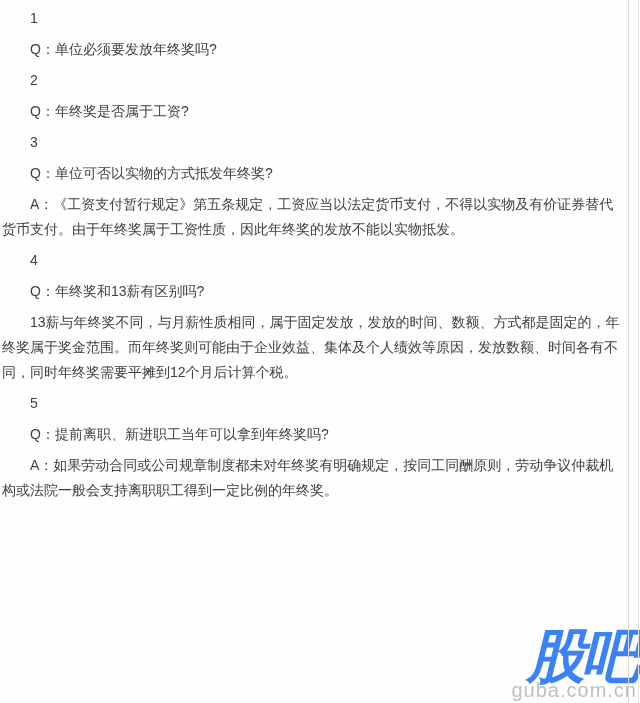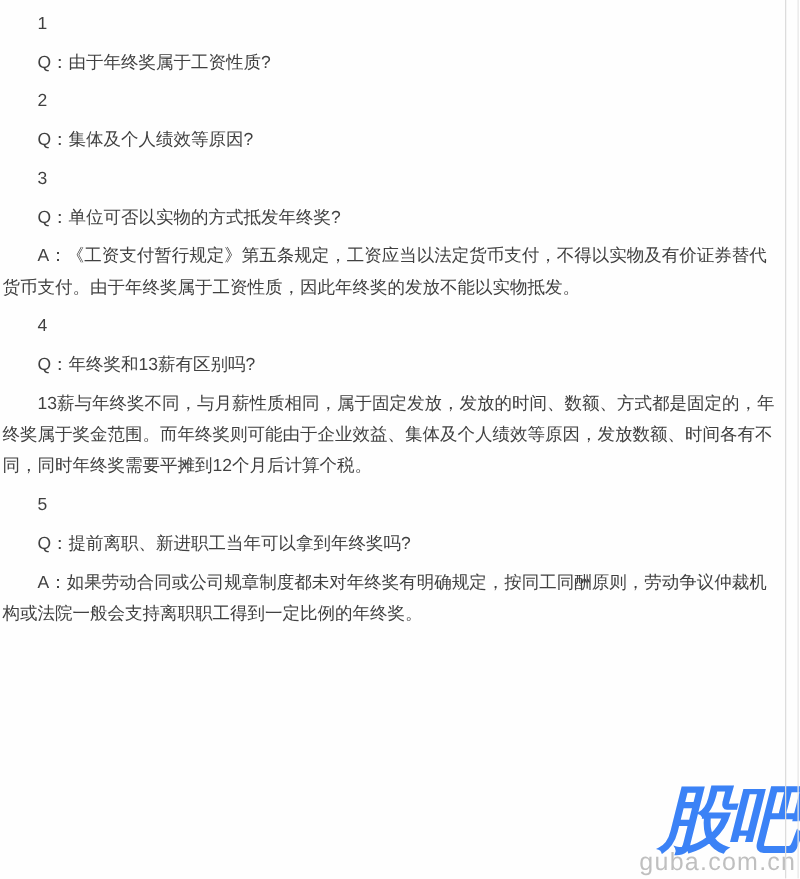--- a/index.html
+++ b/index.html
@@ -84,26 +84,26 @@
 
   <div class="watermark">
     <div class="wm-logo">股吧</div>
     <div class="wm-url">guba.com.cn</div>
   </div>
 
   <div class="content">
 
     <section class="qa-section">
       <p class="num">1</p>
-      <p class="question">Q：由于年终奖属于工资性质?</p>
+      <p class="question">Q：单位必须要发放年终奖吗?</p>
     </section>
 
     <section class="qa-section">
       <p class="num">2</p>
-      <p class="question">Q：集体及个人绩效等原因?</p>
+      <p class="question">Q：年终奖是否属于工资?</p>
     </section>
 
     <section class="qa-section">
       <p class="num">3</p>
       <p class="question">Q：单位可否以实物的方式抵发年终奖?</p>
       <p class="answer">A：《工资支付暂行规定》第五条规定，工资应当以法定货币支付，不得以实物及有价证券替代货币支付。由于年终奖属于工资性质，因此年终奖的发放不能以实物抵发。</p>
     </section>
 
     <section class="qa-section">
       <p class="num">4</p>

